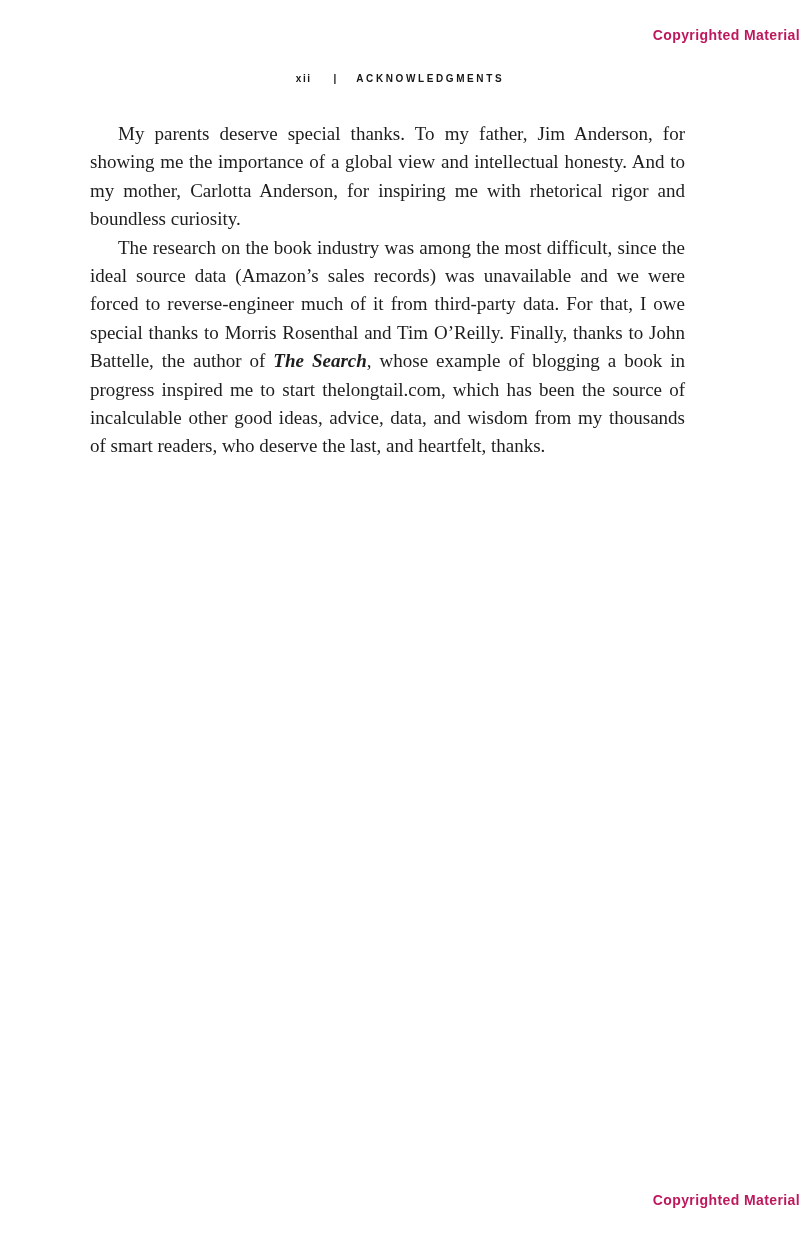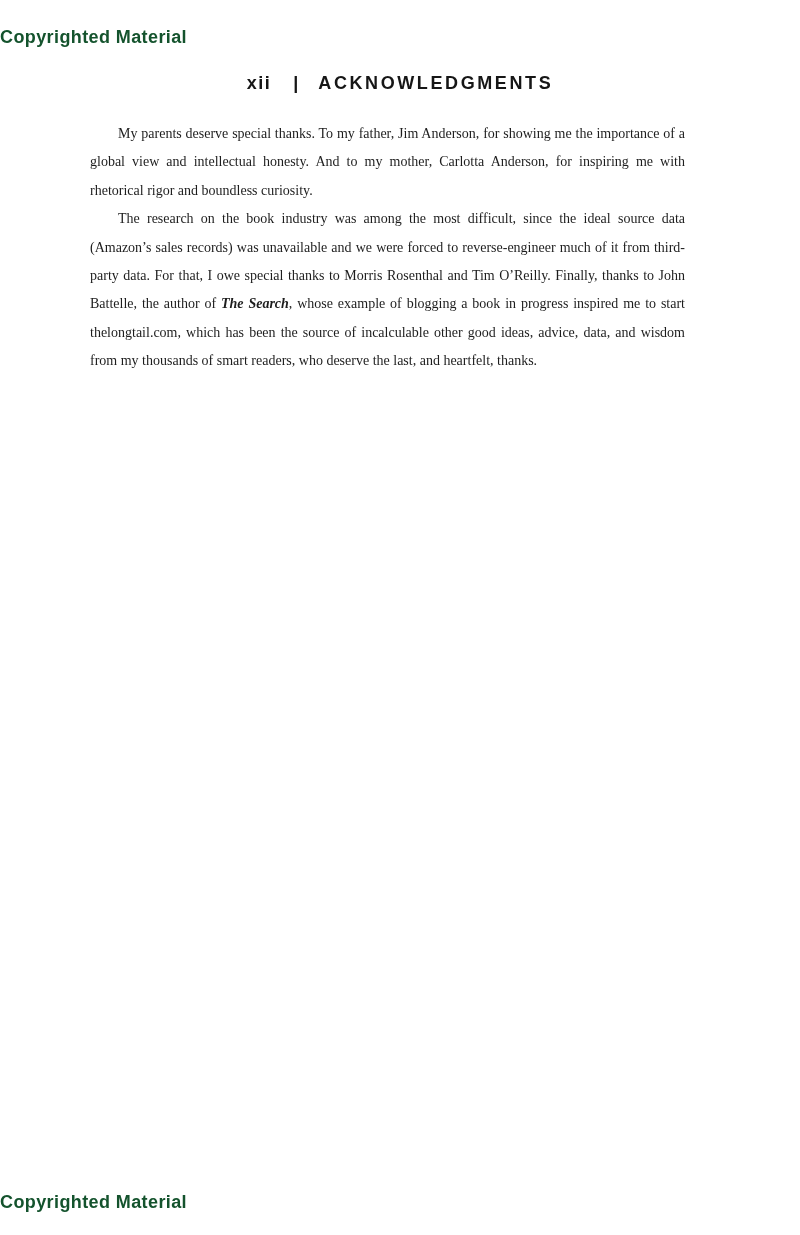--- a/index.html
+++ b/index.html
@@ -12,39 +12,39 @@
     width: 800px;
     height: 1235px;
     background: #ffffff;
     overflow: hidden;
     font-family: "Liberation Serif", serif;
   }
   .copyright-notice {
     position: absolute;
     left: 0;
     width: 100%;
-    text-align: left;
+    text-align: right;
     font-family: "Liberation Sans", sans-serif;
     font-weight: bold;
-    font-size: 18px;
+    font-size: 14px;
     letter-spacing: 0.4px;
-    color: #14532d;
+    color: #be185d;
   }
   .copyright-top { top: 27px; }
   .copyright-bottom { top: 1192px; }
 
   .running-header {
     position: absolute;
     top: 73px;
     left: 0;
     width: 100%;
     text-align: center;
     font-family: "Liberation Sans", sans-serif;
     font-weight: bold;
-    font-size: 18px;
+    font-size: 10px;
     color: #161616;
     white-space: nowrap;
   }
   .running-header .folio {
     letter-spacing: 1.5px;
   }
   .running-header .separator {
     display: inline-block;
     margin: 0 20px 0 22px;
     font-weight: bold;
@@ -53,21 +53,21 @@
   .running-header .chapter {
     letter-spacing: 2.6px;
   }
 
   .body-text {
     position: absolute;
     top: 120px;
     left: 90px;
     width: 595px;
     font-family: "Liberation Serif", serif;
-    font-size: 14px;
+    font-size: 19px;
     line-height: 28.4px;
     color: #1d1d1d;
     text-align: justify;
     text-justify: inter-word;
   }
   .body-text p {
     margin: 0;
     padding: 0;
     text-indent: 28px;
   }

